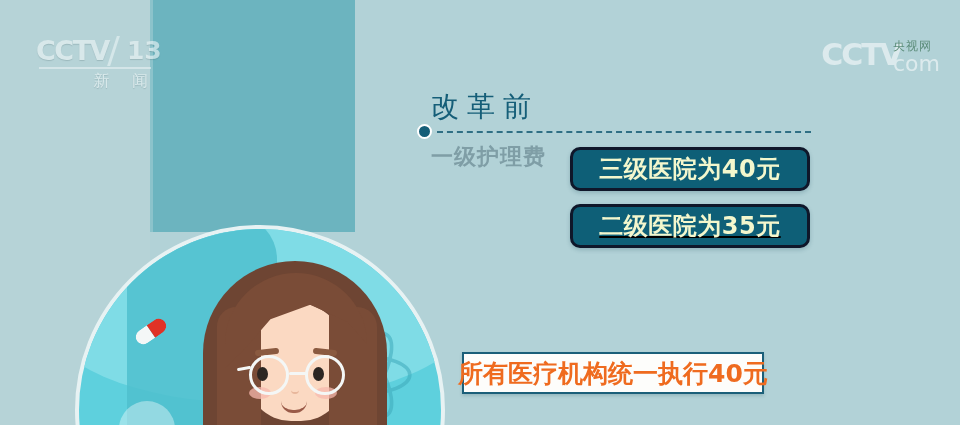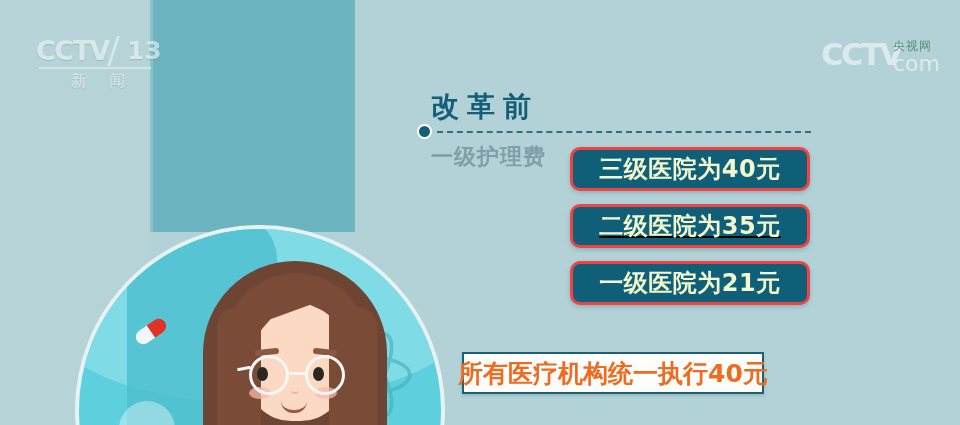--- a/index.html
+++ b/index.html
@@ -57,21 +57,21 @@
     font-size:25px; font-weight:bold; color:#eef6f7;
     line-height:30px;
     font-family:"DejaVu Sans",sans-serif;
     text-shadow:0 1px 1px rgba(60,90,95,.35);
   }
   .cctv-bug .cc-rule {
     width:112px; height:2px; background:#eef6f7;
     margin:1px 0 2px 3px; opacity:.85;
   }
   .cctv-bug .cc-sub {
-    text-align:center; width:118px; margin-left:3px;
+    text-align:right; width:118px; margin-left:3px;
     font-size:16px; color:#eef6f7; letter-spacing:9px;
     text-indent:9px;
     text-shadow:0 1px 1px rgba(60,90,95,.35);
   }
 
   
   .wm {
     position:absolute; right:20px; top:38px;
     height:44px; opacity:.55; pointer-events:none;
     display:flex; align-items:flex-start;
@@ -184,21 +184,21 @@
   }
   .dr-nose {
     position:absolute; left:104px; top:132px; width:8px; height:7px;
     border-bottom:2px solid #e8b79c; border-radius:0 0 6px 6px;
   }
 
   
   .section-before { position:absolute; left:417px; top:88px; }
   .lbl-before {
     position:absolute; left:14px; top:0;
-    font-size:28px; font-weight:bold; color:#155e78;
+    font-size:28px; font-weight:normal; color:#155e78;
     letter-spacing:8px; white-space:nowrap;
     font-family:"DejaVu Sans",sans-serif;
   }
   .dot-node {
     position:absolute; left:0; top:36px;
     width:15px; height:15px; border-radius:50%;
     background:#155e78; border:2.5px solid #ffffff;
   }
   .dashed-line {
     position:absolute; left:20px; top:43px;
@@ -209,21 +209,21 @@
     position:absolute; left:14px; top:54px;
     font-size:22px; font-weight:bold; color:#7f9ea6;
     letter-spacing:1px; white-space:nowrap;
     font-family:"DejaVu Sans",sans-serif;
   }
 
   .badge {
     position:absolute; left:570px;
     width:240px; height:44px;
     background:#0e5f77;
-    border:3px solid #ef4444;
+    border:3px solid #0f172a;
     border-radius:10px;
     display:flex; align-items:center; justify-content:center;
     box-shadow:0 2px 4px rgba(20,70,85,.22);
   }
   .badge span {
     font-size:24px; font-weight:bold; color:#f3f7cd;
     letter-spacing:.5px; white-space:nowrap;
     font-family:"DejaVu Sans",sans-serif;
   }
   .badge-1 { top:147px; }
@@ -330,21 +330,18 @@
     <div class="dashed-line"></div>
     <div class="lbl-sub">一级护理费</div>
   </div>
 
   <div class="badge badge-1">
     <span>三级医院为40元</span>
   </div>
   <div class="badge badge-2">
     <span>二级医院为35元</span>
   </div>
-  <div class="badge badge-3">
-    <span>一级医院为21元</span>
-  </div>
 
   <div class="after-box">
     <span>所有医疗机构统一执行40元</span>
   </div>
 
 </div>
 
 </body></html>

